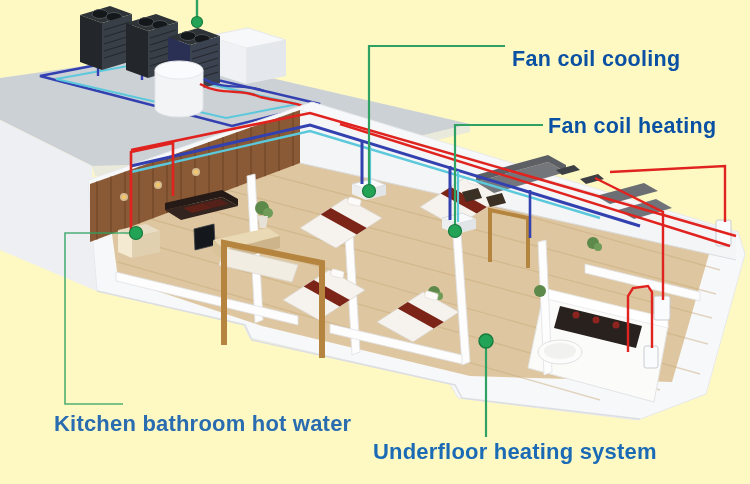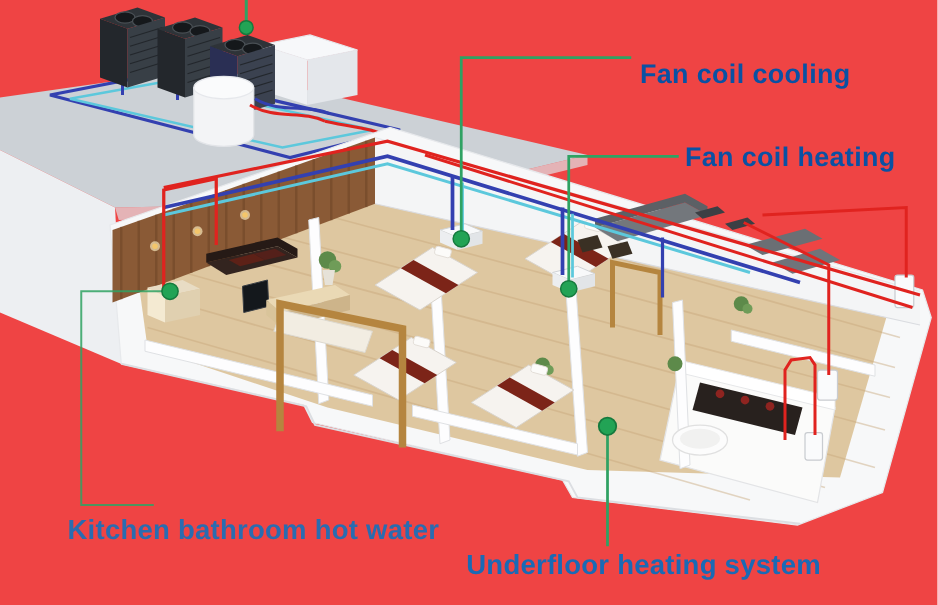--- a/index.html
+++ b/index.html
@@ -1,16 +1,16 @@
 <!DOCTYPE html>
 <html><head>
 <meta charset="utf-8">
 <style>
   html,body{margin:0;padding:0;background:#ffffff;}
-  .canvas{position:relative;width:750px;height:484px;background:#ef4444;overflow:hidden;
+  .canvas{position:relative;width:750px;height:484px;background:#fef9c3;overflow:hidden;
           font-family:"Liberation Sans", sans-serif;}
   svg{position:absolute;left:0;top:0;}
   .lbl{font-family:"Liberation Sans", sans-serif;font-weight:bold;}
   .lbl-lg{font-size:21.5px;letter-spacing:.3px;}
   .lbl-xl{font-size:22px;letter-spacing:.2px;}
   polyline,path,line{vector-effect:none;}
 </style>
 </head>
 <body>
 

